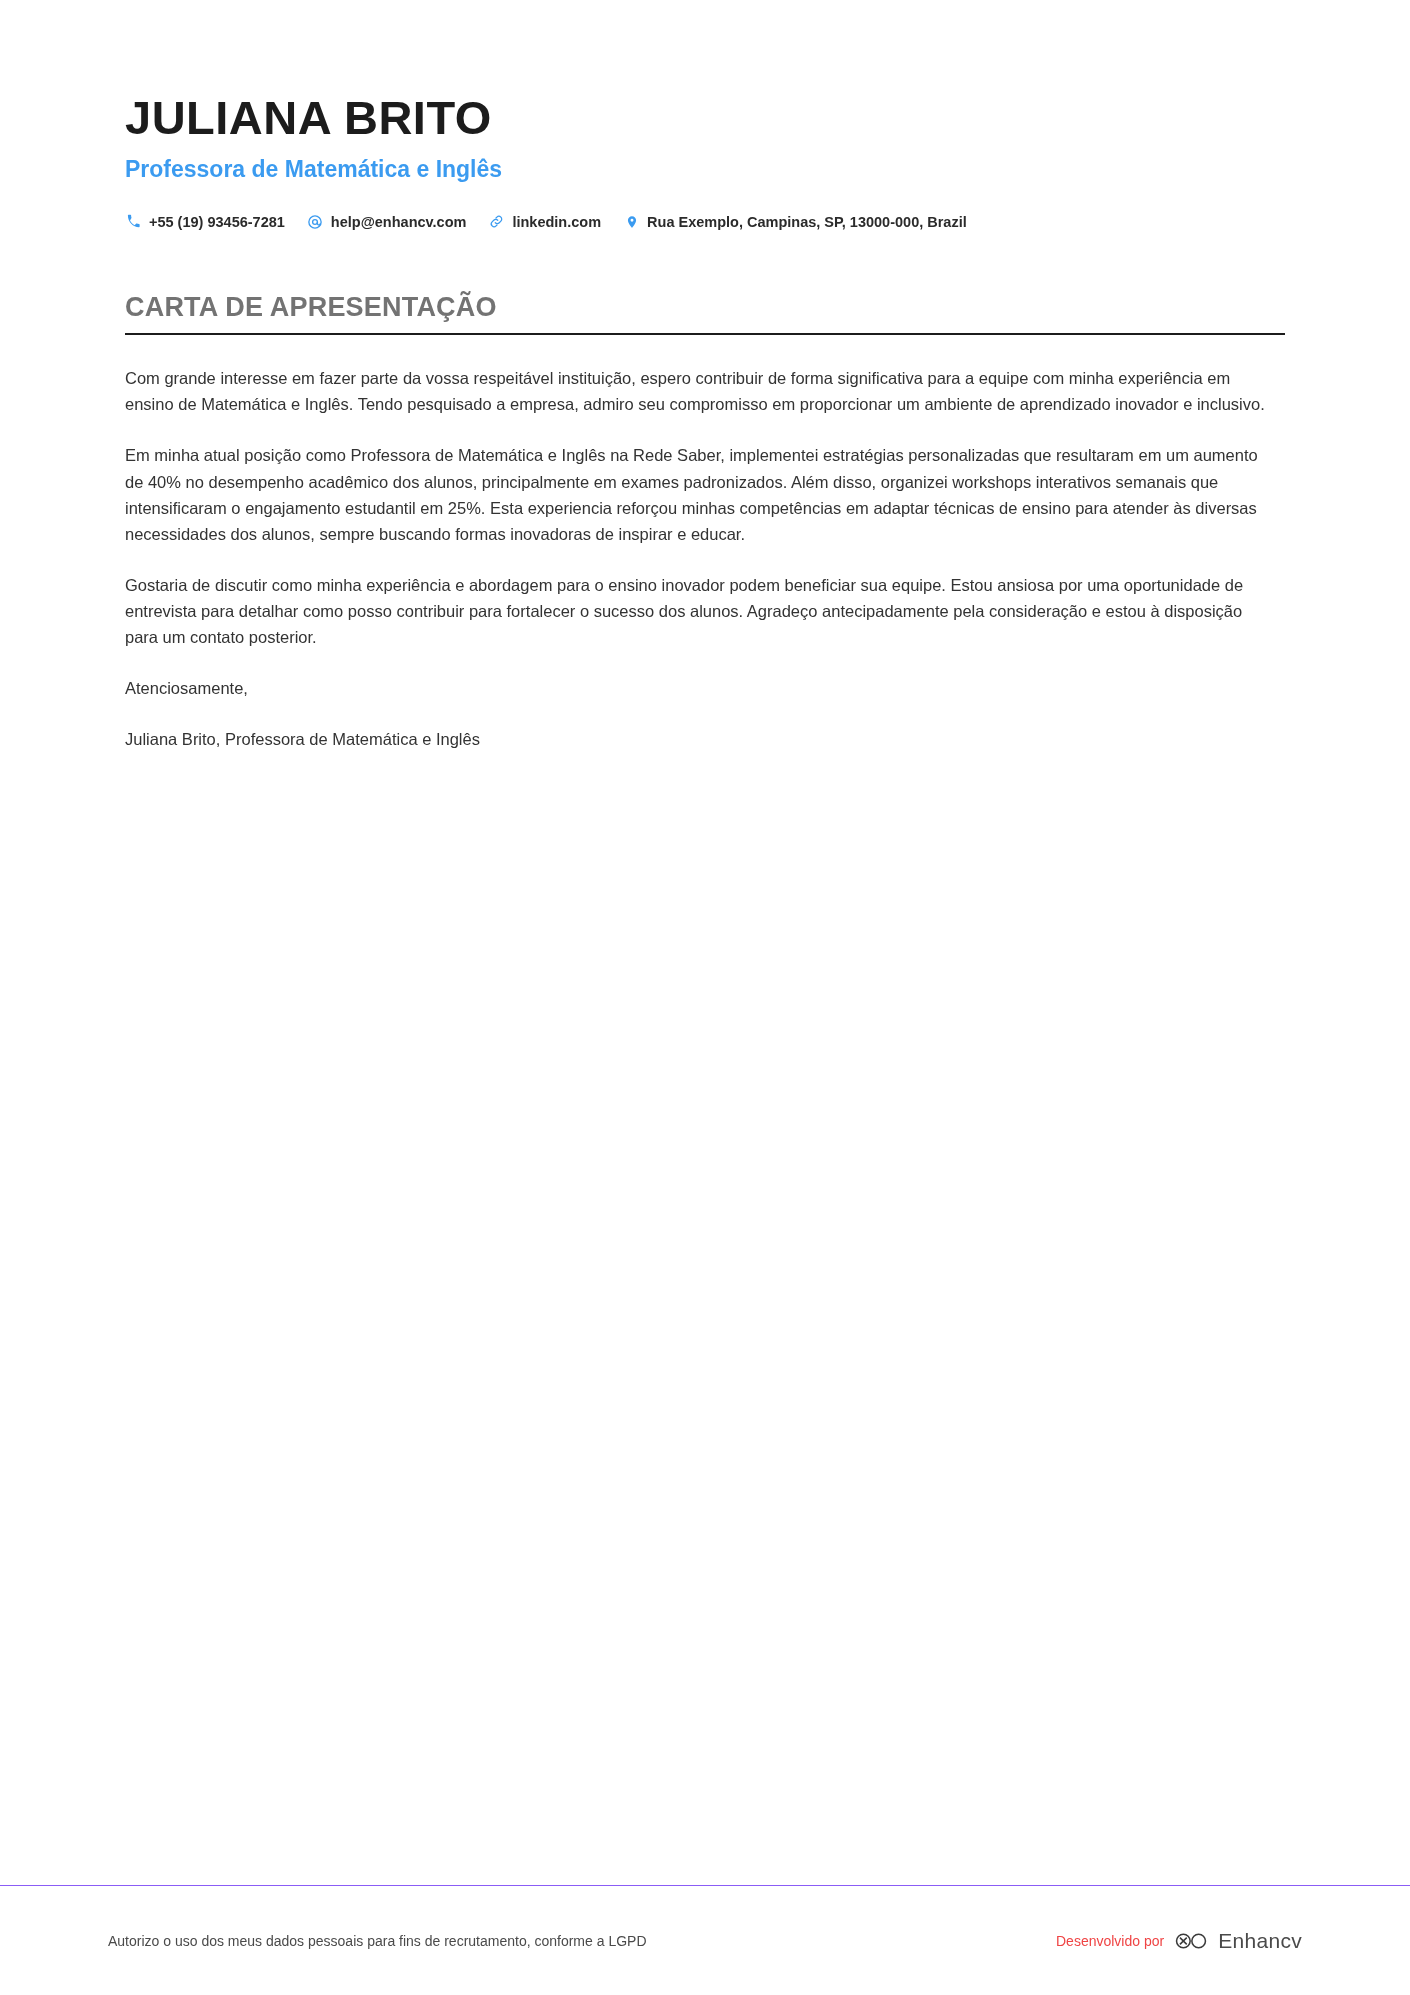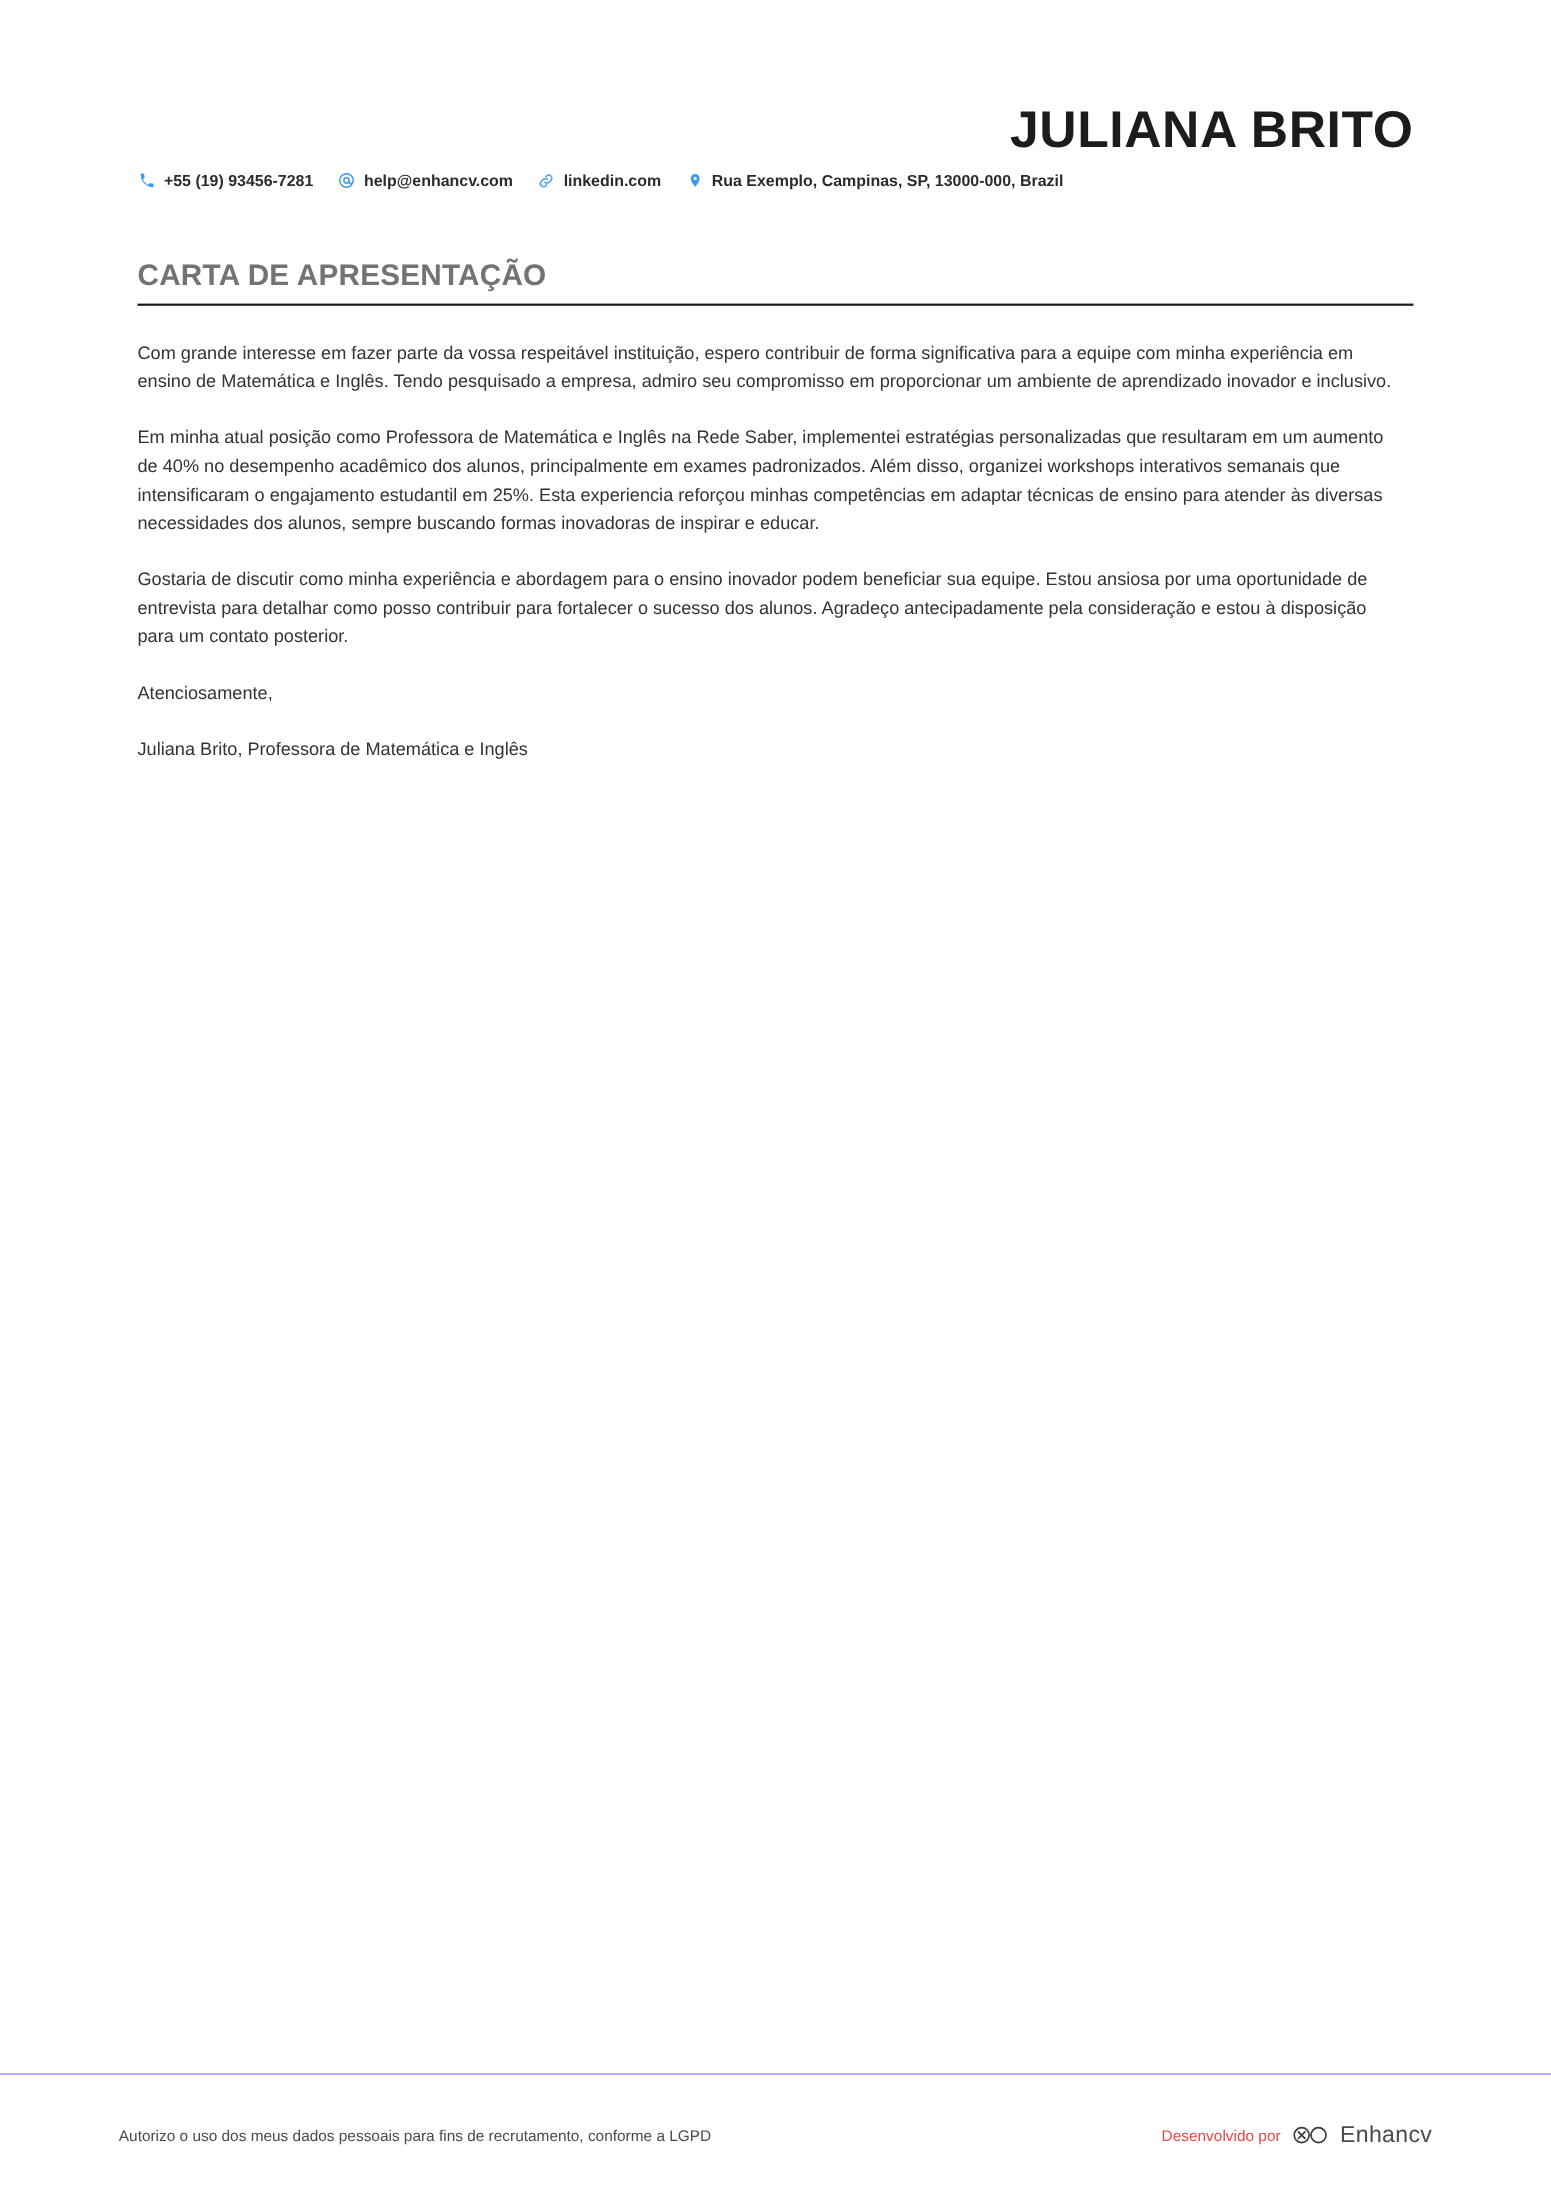--- a/index.html
+++ b/index.html
@@ -22,21 +22,20 @@
   .content {
     padding: 92px 125px 0 125px;
   }
   .name {
     font-size: 47px;
     font-weight: 700;
     letter-spacing: 0.5px;
     color: #1c1c1c;
     margin: 0 0 12px 0;
     line-height: 1.1;
-    text-align: right;
   }
   .title {
     font-size: 23px;
     font-weight: 700;
     color: #3b9bf0;
     margin: 0 0 30px 0;
     line-height: 1.2;
   }
   .contact-row {
     display: flex;
@@ -124,20 +123,21 @@
     letter-spacing: 0.3px;
   }
 </style>
 </head>
 <body>
 
 <div class="page">
   <div class="content">
 
     <h1 class="name">JULIANA BRITO</h1>
+    <div class="title">Professora de Matemática e Inglês</div>
 
     <div class="contact-row">
 
       <div class="contact-item">
         <span class="ico">
           <svg width="15" height="15" viewBox="0 0 24 24" fill="currentColor" aria-hidden="true">
             <path d="M6.6 10.8c1.6 3.1 4 5.5 7.1 7.1l2.4-2.4c.3-.3.7-.4 1.1-.3 1.2.4 2.4.6 3.6.6.6 0 1 .4 1 1V20c0 .6-.4 1-1 1C11.4 21 3 12.6 3 2.2c0-.6.4-1 1-1h3.2c.6 0 1 .4 1 1 0 1.3.2 2.5.6 3.6.1.4 0 .8-.3 1.1l-1.9 2.9z"></path>
           </svg>
         </span>
         <span>+55 (19) 93456-7281</span>

